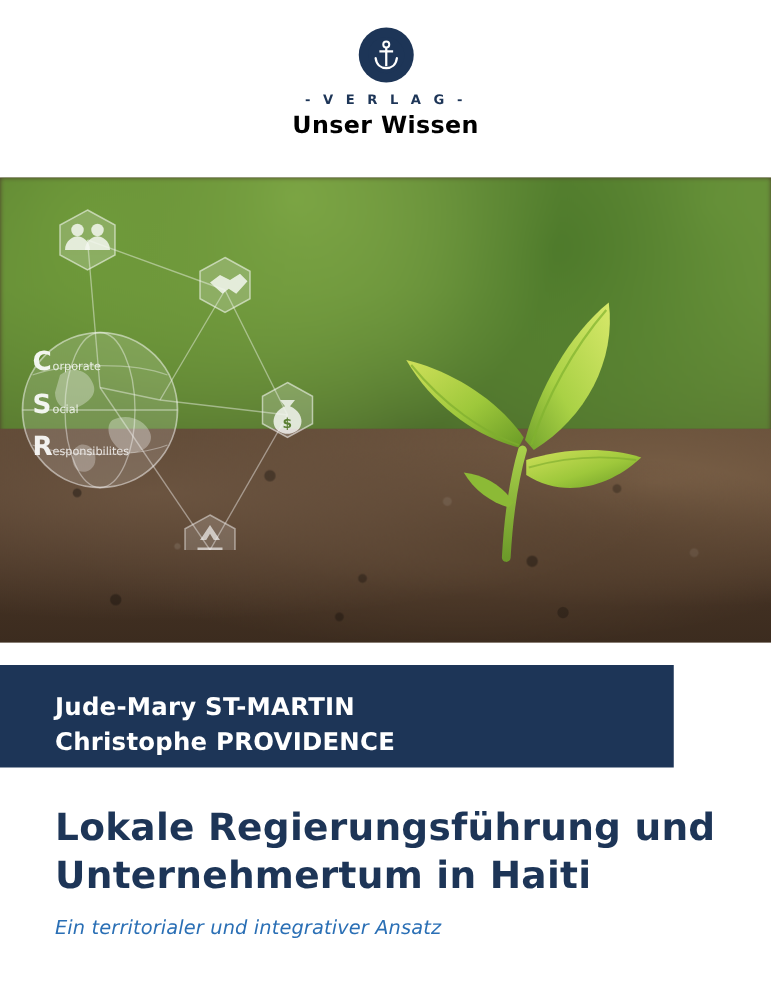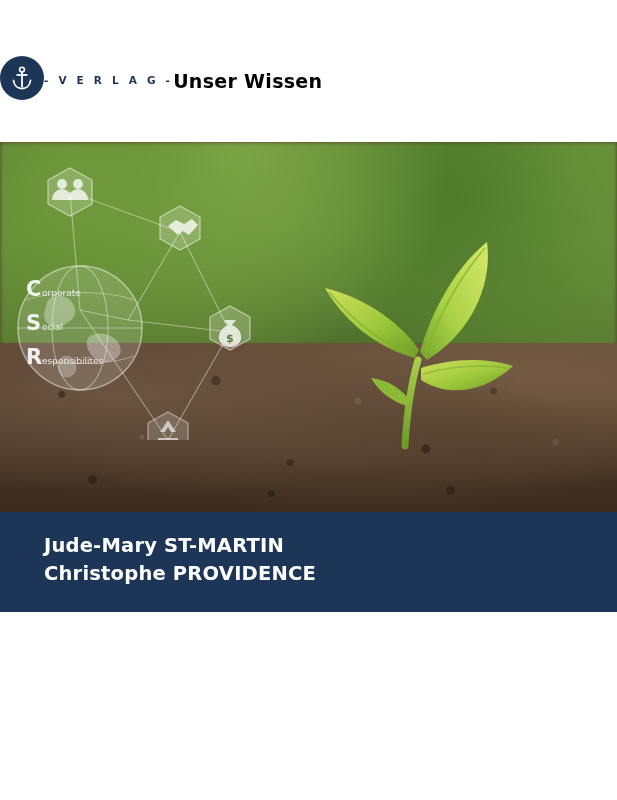--- a/index.html
+++ b/index.html
@@ -20,20 +20,21 @@
 
   
   .publisher {
     position: absolute;
     top: 0;
     left: 0;
     width: 617px;
     height: 142px;
     background: #ffffff;
     display: flex;
+    flex-direction: column;
     align-items: center;
     justify-content: flex-start;
     padding-top: 22px;
     box-sizing: border-box;
   }
   .pub-logo {
     width: 44px;
     height: 44px;
     border-radius: 50%;
     background: #1d3557;
@@ -129,23 +130,23 @@
     position: absolute;
     left: 255px;
     top: 58px;
     width: 310px;
     height: 300px;
   }
 
   
   .author-band {
     position: absolute;
-    top: 512px;
+    top: 532px;
     left: 0;
-    width: 617px;
+    width: 539px;
     height: 100px;
     background: #1d3557;
     box-sizing: border-box;
     padding: 20px 44px 0 44px;
   }
   .author-line {
     color: #ffffff;
     font-size: 19.5px;
     font-weight: bold;
     line-height: 1.42;
@@ -296,14 +297,18 @@
         <path d="M152 206 C138 202 124 192 116 178 C134 180 148 190 156 202 Z" fill="#8cba36"></path>
       </svg>
     </div>
   </div>
 
   <div class="author-band">
     <div class="author-line">Jude-Mary ST-MARTIN</div>
     <div class="author-line">Christophe PROVIDENCE</div>
   </div>
 
+  <div class="title-block">
+    <h1 class="title">Lokale Regierungsführung und Unternehmertum in Haiti</h1>
+    <div class="subtitle">Ein territorialer und integrativer Ansatz</div>
+  </div>
 
 </div>
 
 </body></html>

